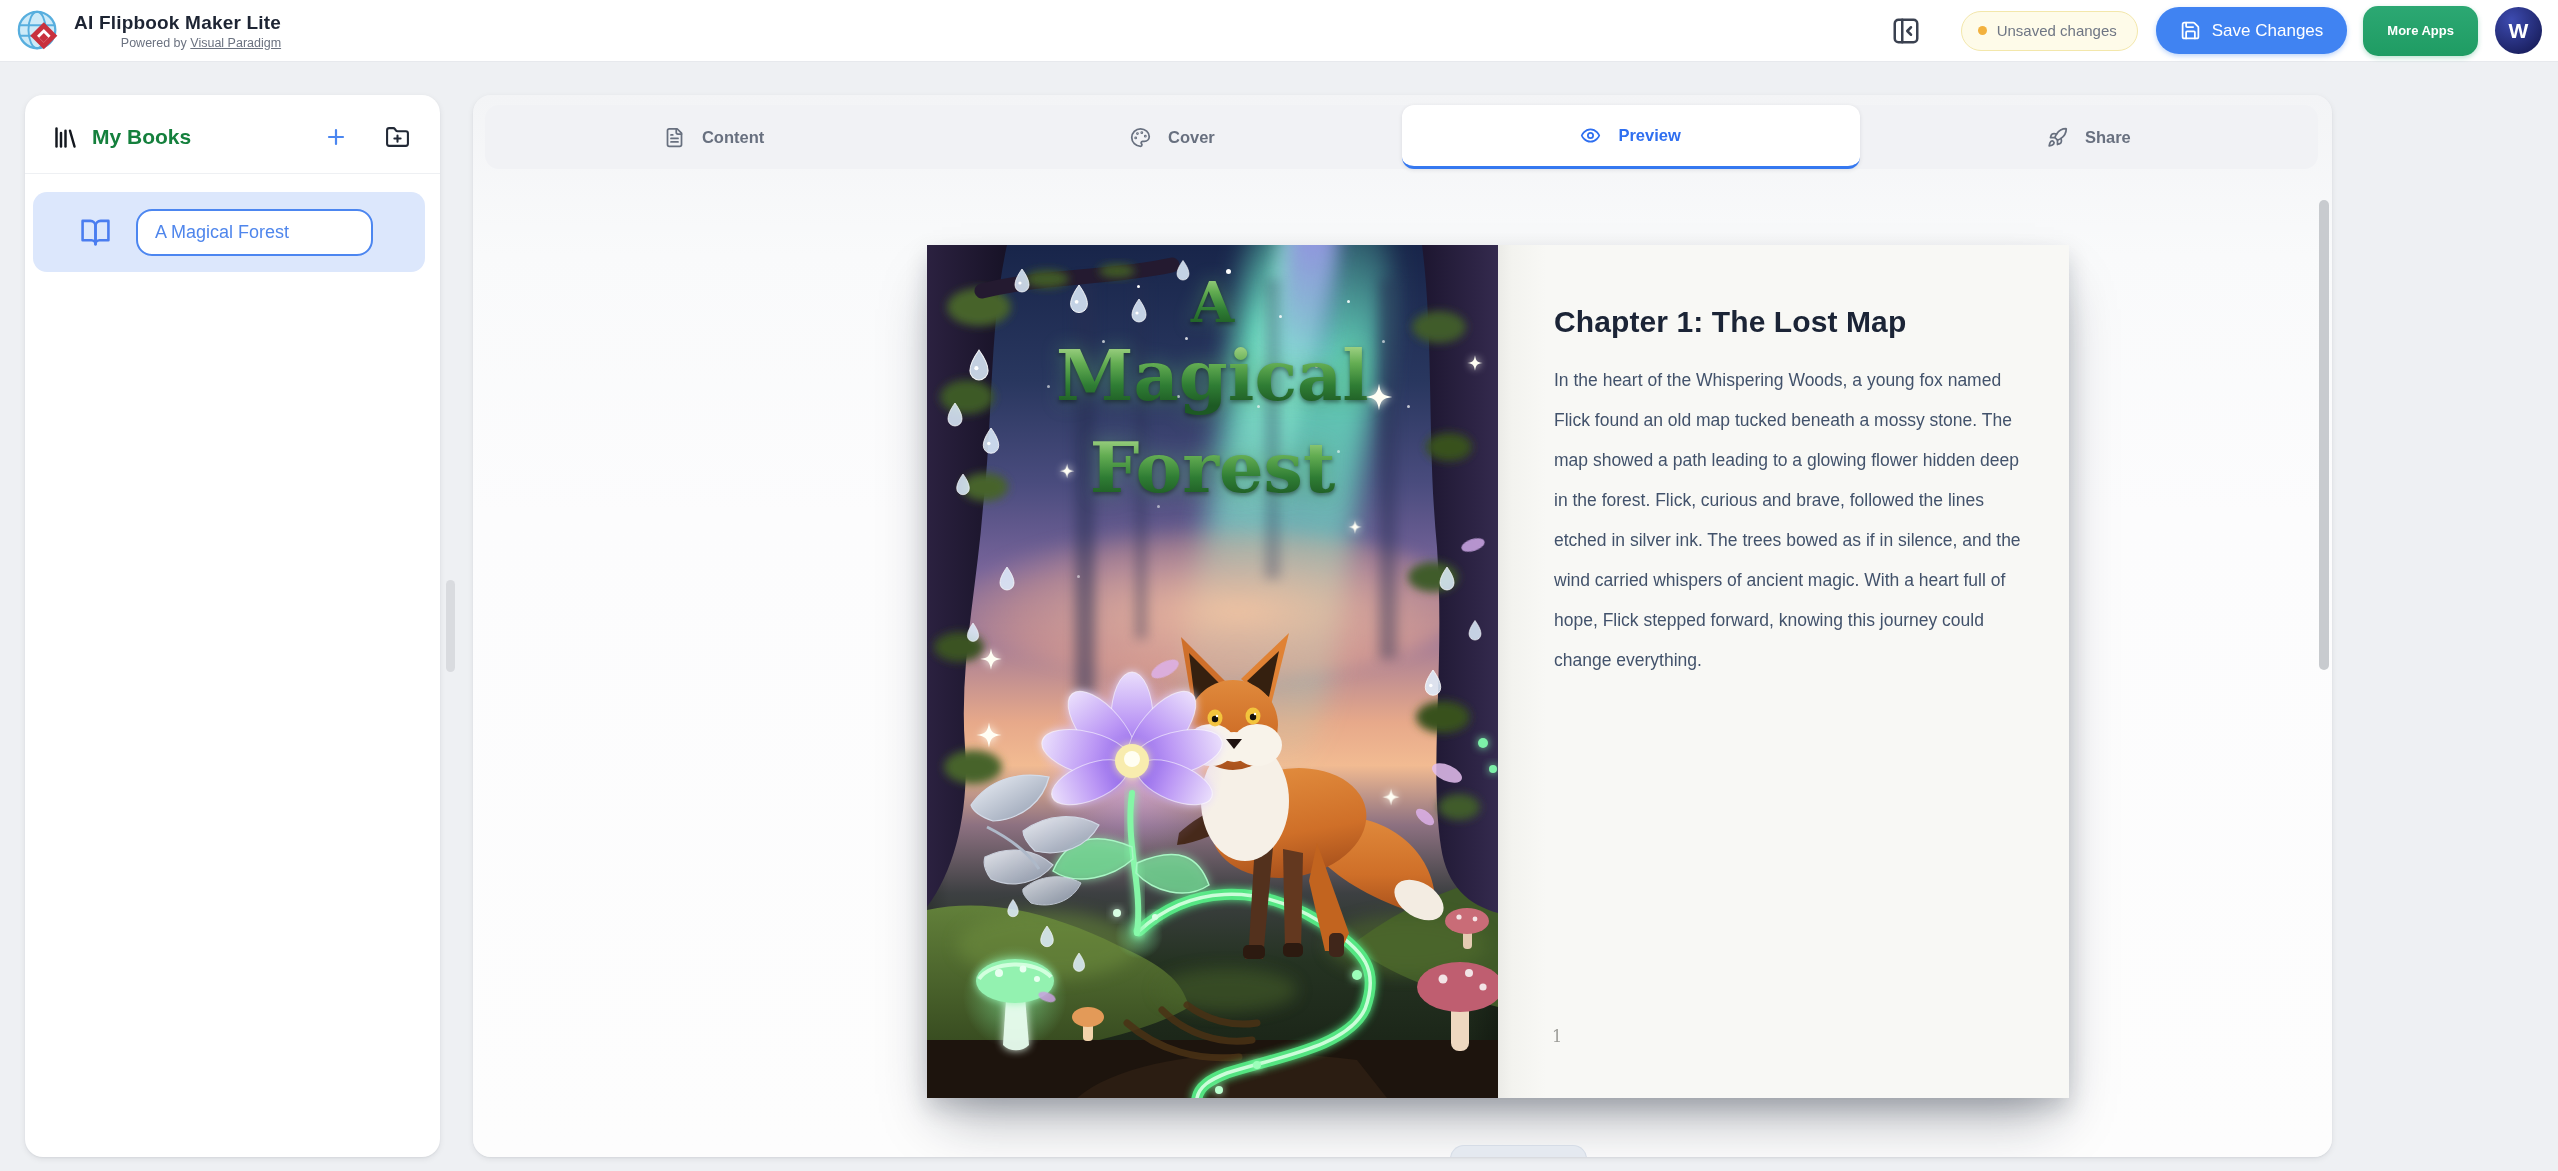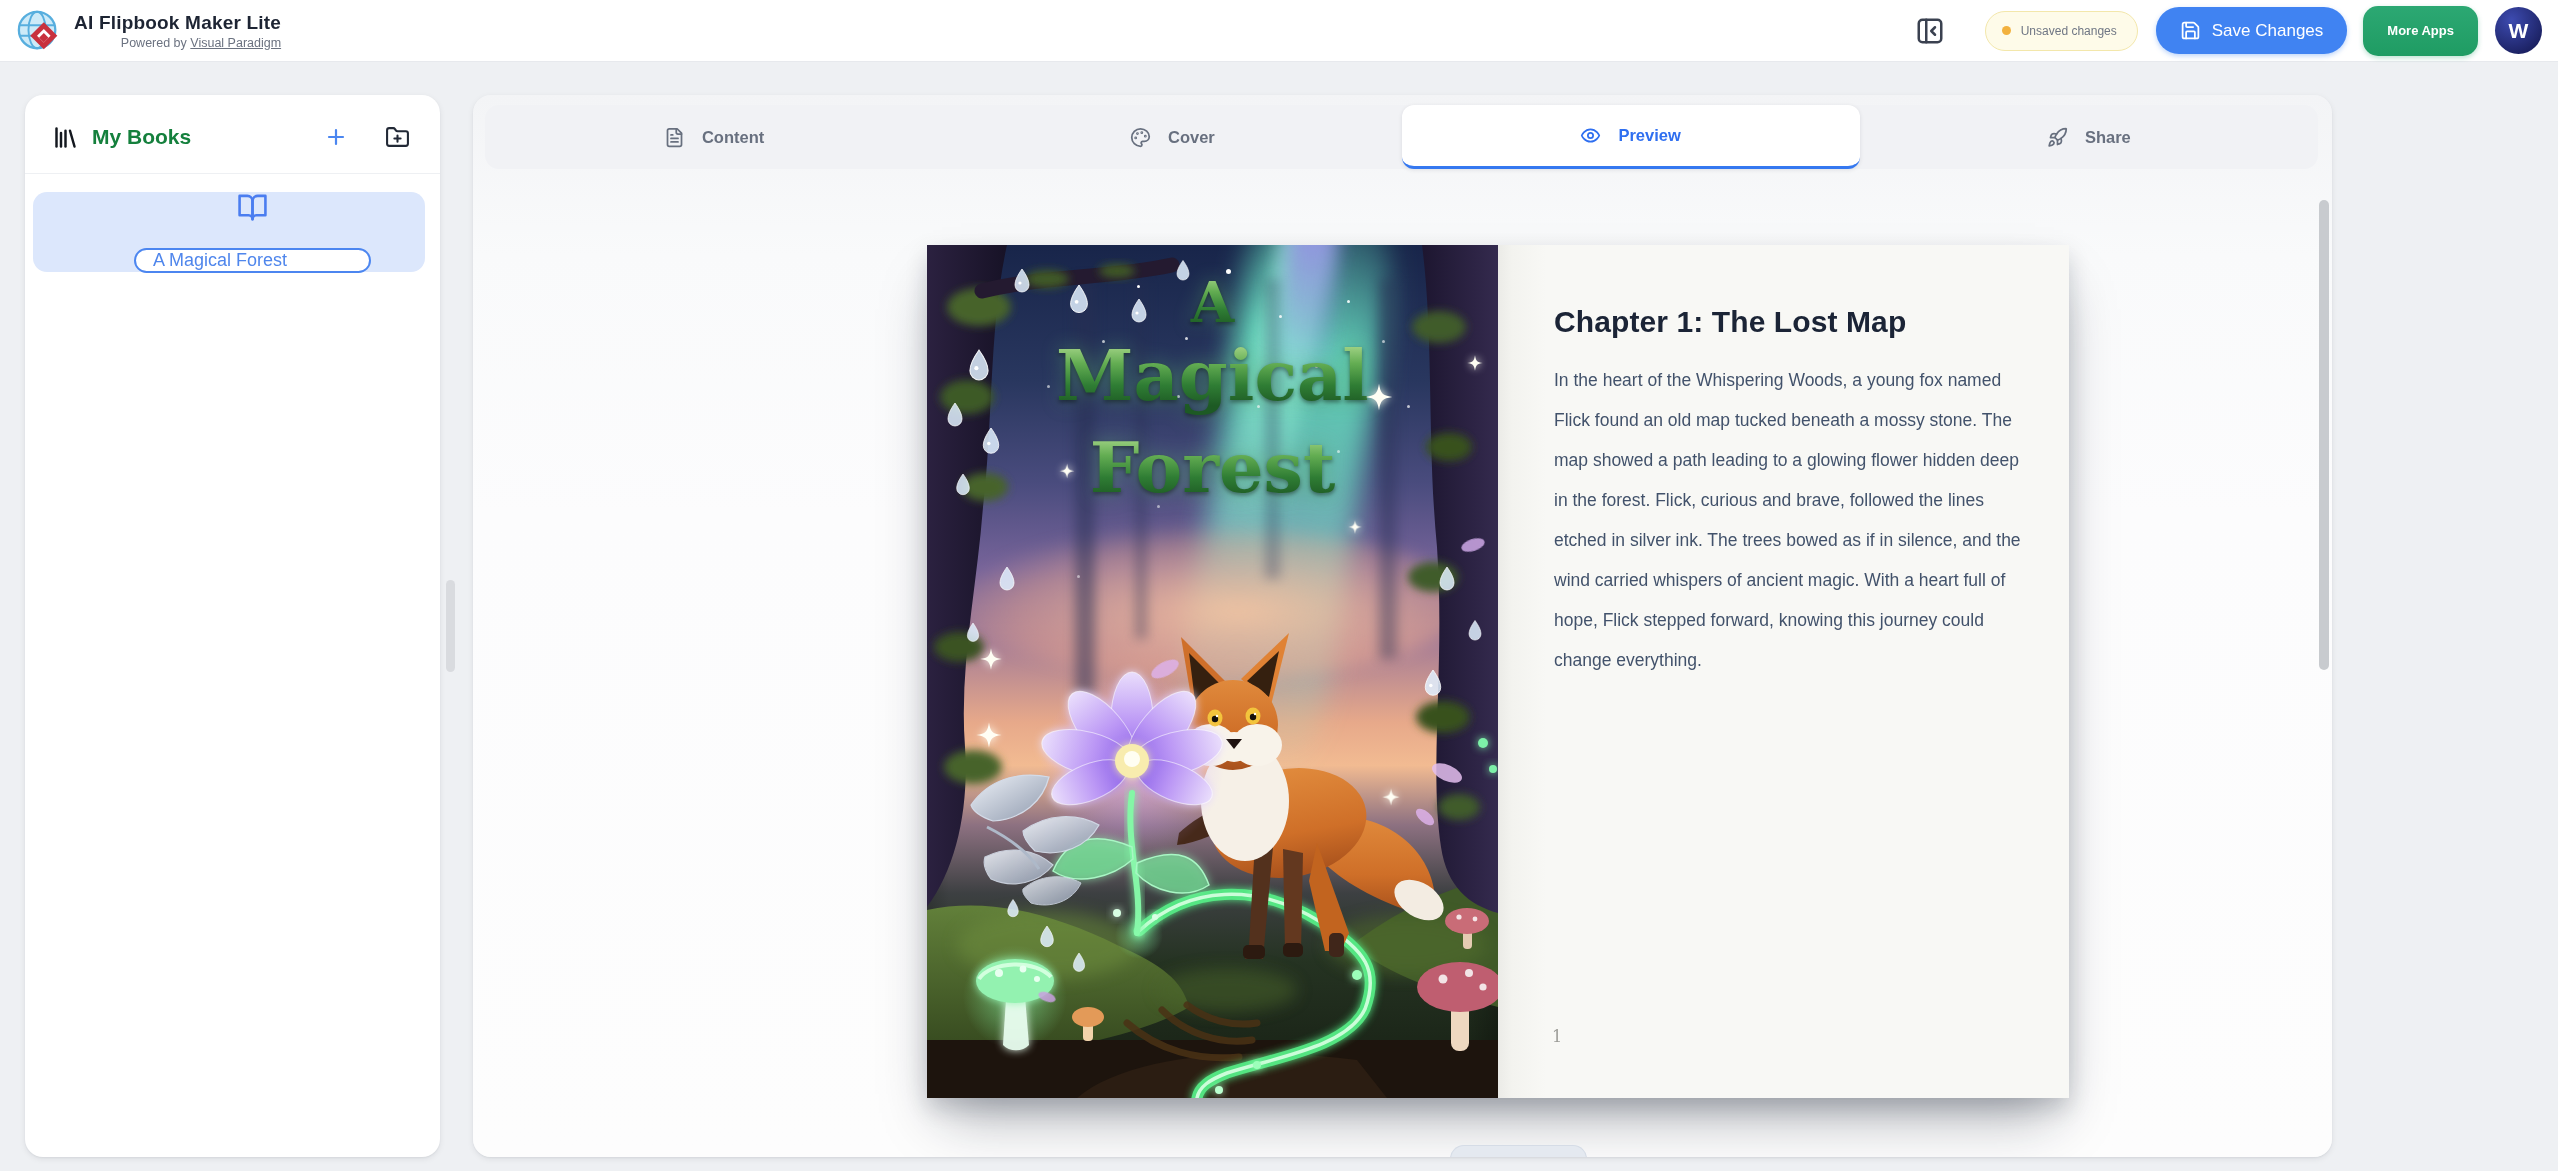--- a/index.html
+++ b/index.html
@@ -11,21 +11,21 @@
   .hdr { position:absolute; left:0; top:0; width:2558px; height:62px; background:#fff;
          border-bottom:1px solid #e7e9ed; display:flex; align-items:center; padding:0 16px; z-index:50; }
   .logo { width:46px; height:46px; flex:0 0 auto; }
   .hdr-titles { margin-left:12px; }
   .app-title { font-size:19px; font-weight:700; color:#1d2433; letter-spacing:.2px; }
   .powered { font-size:12.5px; color:#6b7280; margin-top:2px;text-align:right; }
   .powered a { color:#6b7280; text-decoration:underline; cursor:pointer; }
   .hdr-right { margin-left:auto; display:flex; align-items:center; }
   .collapse-btn { width:30px; height:30px; color:#3a4150; cursor:pointer; margin-right:40px; }
   .badge { height:40px; display:flex; align-items:center; gap:10px; padding:0 20px 0 16px;
-           background:#fefbe9; border:1px solid #f3e7ab; border-radius:20px; color:#6f7684; font-size:12px; }
+           background:#fefbe9; border:1px solid #f3e7ab; border-radius:20px; color:#6f7684; font-size:15px; }
   .badge-dot { width:9px; height:9px; border-radius:50%; background:#f2b13e; }
   .btn-save { height:47px; margin-left:18px; display:flex; align-items:center; gap:11px; padding:0 24px;
               background:#4083f2; border:none; border-radius:23px; color:#fff; font-size:17px; font-weight:400;
               font-family:inherit; cursor:pointer; box-shadow:0 2px 5px rgba(64,131,242,.35); }
   .btn-save svg { width:21px; height:21px; }
   .btn-apps { height:50px; margin-left:16px; padding:0 24px; border:none; border-radius:15px;
               background:linear-gradient(180deg,#2ca873,#1f9c63); color:#fff; font-size:13px; font-weight:700;
               font-family:inherit; cursor:pointer; box-shadow:0 2px 5px rgba(34,160,105,.3); }
   .avatar { width:47px; height:47px; margin-left:17px; border-radius:50%; cursor:pointer;
             background:radial-gradient(circle at 35% 28%, #3d4bb0, #1c2264 75%); color:#fff;
@@ -36,21 +36,21 @@
              border-radius:18px; box-shadow:0 1px 2px rgba(16,24,40,.05),0 2px 6px rgba(16,24,40,.08); }
   .sb-head { display:flex; align-items:center; gap:13px; padding:25px 26px 19px 27px; border-bottom:1px solid #eef0f3; }
   .sb-head .lib-ic { width:27px; height:27px; color:#14181f; }
   .sb-title { font-size:21px; font-weight:800; color:#15803d; flex:0 0 auto; }
   .sb-spacer { flex:1; }
   .sb-plus { width:34px; height:34px; color:#4b86f0; cursor:pointer; display:flex; align-items:center; justify-content:center; }
   .sb-plus svg { width:24px; height:24px; }
   .sb-folder { width:34px; height:34px; color:#222936; cursor:pointer; display:flex; align-items:center; justify-content:center; margin-left:14px; }
   .sb-folder svg { width:25px; height:25px; }
   .book-item { margin:18px 15px 0 8px; height:80px; background:#dce7fc; border-radius:14px;
-               display:flex; align-items:center; padding-left:47px; gap:25px; cursor:pointer;flex-direction:column; }
+               display:flex; align-items:center; padding-left:47px; gap:25px; cursor:pointer; }
   .book-item .bk-ic { width:31px; height:31px; color:#4a7df0; flex:0 0 auto; }
   .book-item input { width:237px; height:47px; border:2px solid #4c86f0; border-radius:16px; background:#fff;
                      color:#4f86ec; font-size:18px; font-family:inherit; padding:0 17px; outline:none; }
 
   .resize-handle { position:absolute; left:446px; top:580px; width:9px; height:92px; border-radius:5px; background:#d9dbdf; cursor:col-resize; }
 
   
   .main { position:absolute; left:473px; top:95px; width:1859px; height:1062px; border-radius:18px;
           background:linear-gradient(180deg,#f3f4f6 0px,#f9fafb 160px,#fcfcfd 420px,#fdfdfd 100%);
           box-shadow:0 1px 2px rgba(16,24,40,.05),0 2px 6px rgba(16,24,40,.08); overflow:hidden; }

